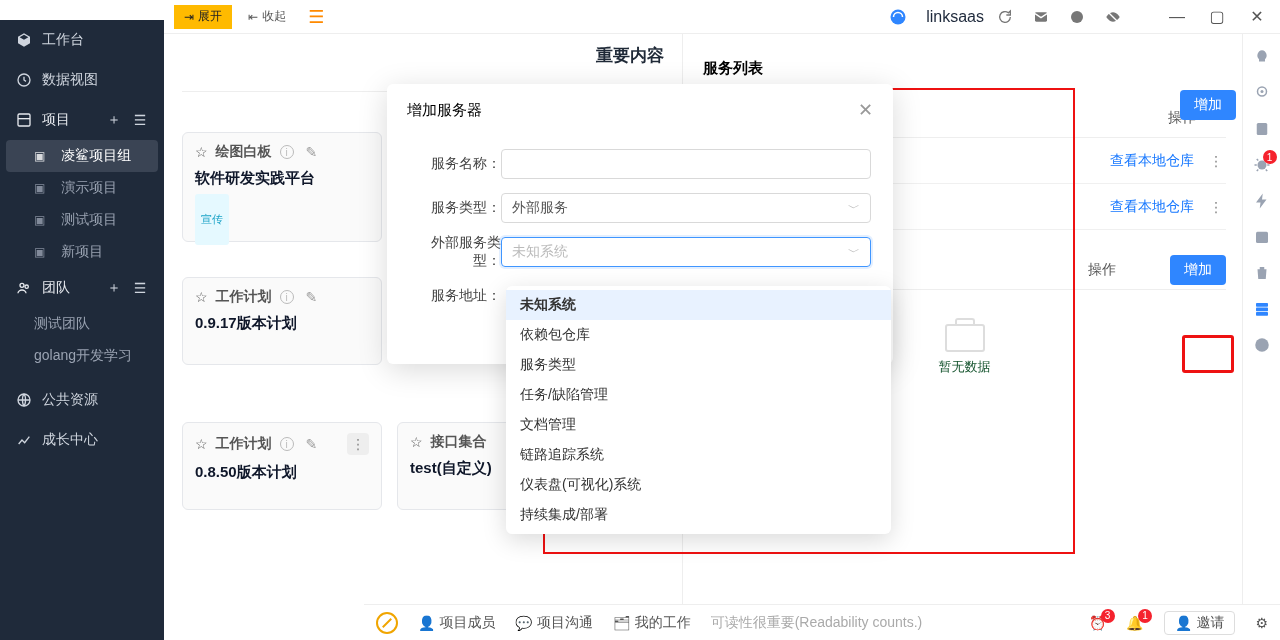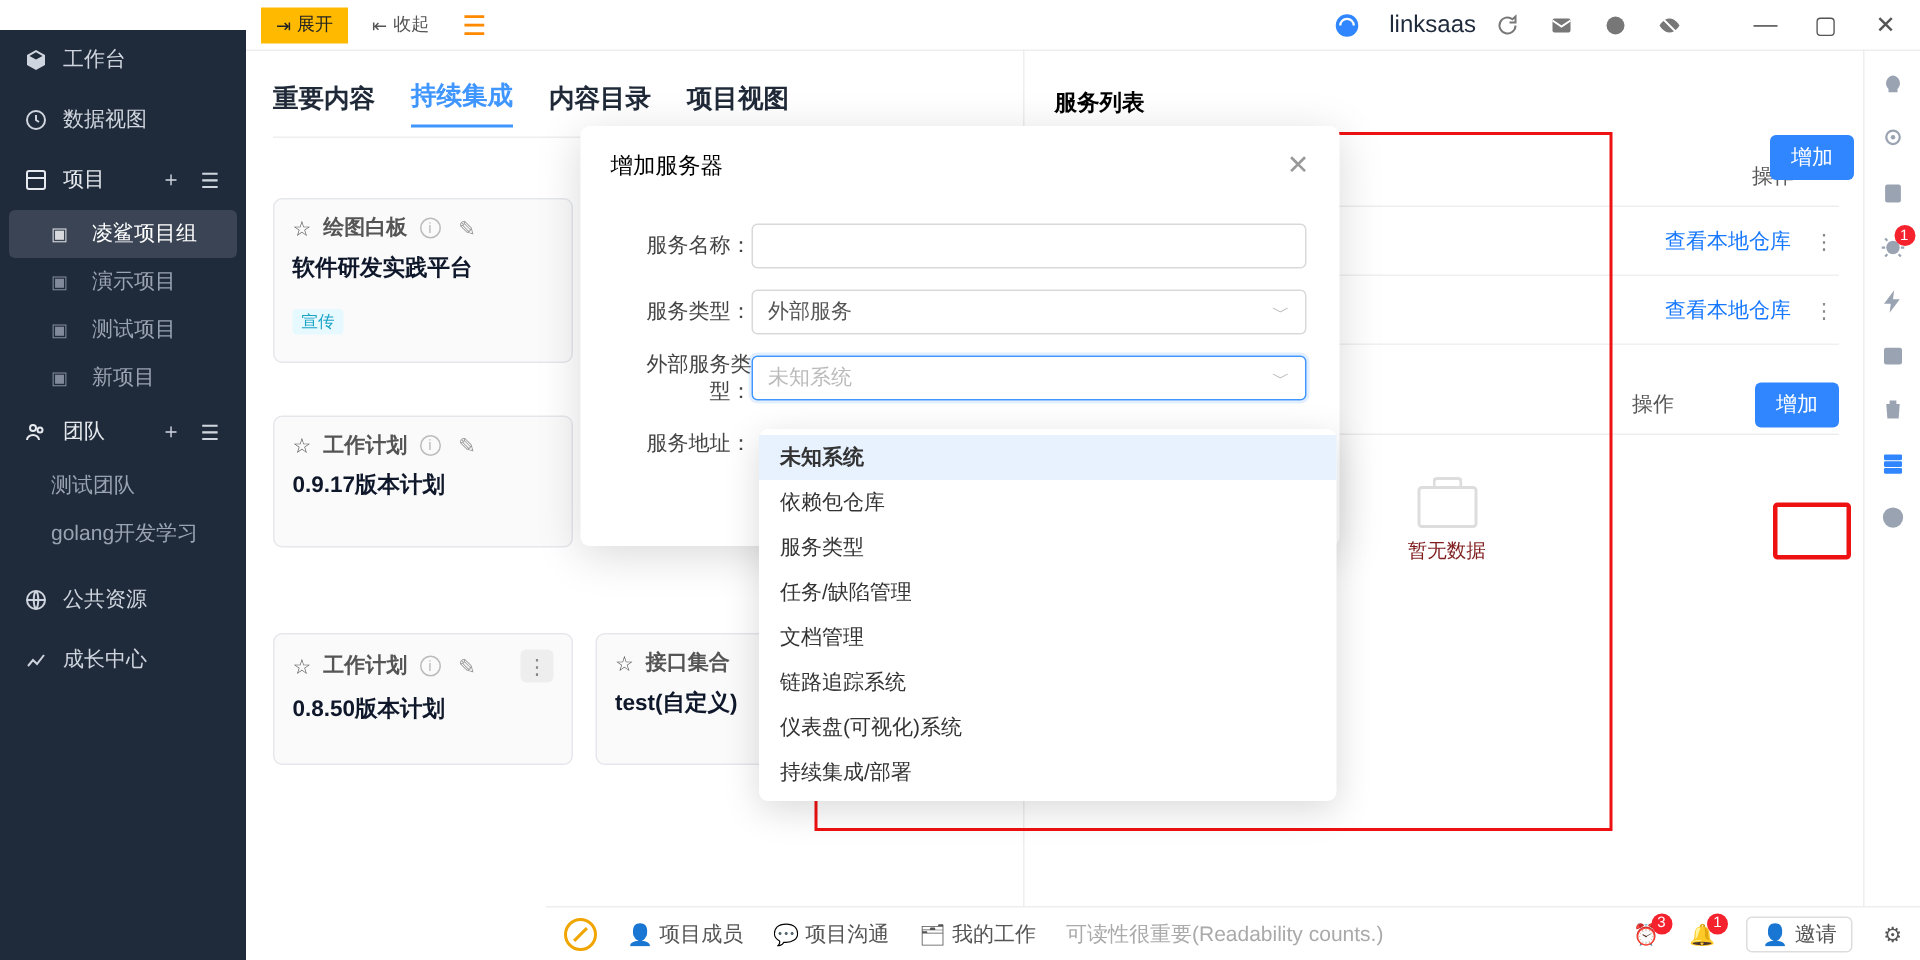--- a/index.html
+++ b/index.html
@@ -27,48 +27,48 @@
 .tb-btn.expand { background: #ffba00; color:#222; }
 .tb-btn.menu { color:#ff8a00; font-size:18px; padding:0 6px; }
 .titlebar .spacer { flex:1; }
 .titlebar .brand { display:flex; align-items:center; gap:19px; color:#1e293b; font-weight:500; }
 .titlebar .brand svg { width:18px; height:18px; }
 .titlebar .tb-icon { width:30px; height:24px; display:inline-flex; align-items:center; justify-content:center; color:#777; cursor:pointer; }
 .titlebar .win-btn { width:34px; height:24px; display:inline-flex; align-items:center; justify-content:center; color:#555; cursor:pointer; }
 
 .body { flex:1; display:flex; position:relative; background:#fff; }
 .content { flex:1; padding: 10px 18px 0 18px; background:#fff; overflow:hidden; position:relative; }
-.tabs { display:flex; gap:24px; border-bottom:1px solid #eee; height:48px; align-items:flex-end; padding-bottom:6px; font-size:17px; font-weight:600; color:#1f2937; }
+.tabs { display:flex; gap:24px; border-bottom:1px solid #eee; height:48px; align-items:flex-end; padding-bottom:6px; font-size:17px; font-weight:600; color:#1f2937;flex-direction:column; }
 .tabs .tab { cursor:pointer; padding-bottom:8px; }
 .tabs .tab.active { color:#4096ff; border-bottom:2px solid #4096ff; }
 
 .cards { position:relative; margin-top:30px; }
 .card { width:200px; border:1px solid #e5e7eb; border-radius:6px; padding:10px 12px 14px; background:#fafafa; position:absolute; }
 .card .chead { display:flex; align-items:center; gap:8px; color:#555; font-size:14px; margin-bottom:8px; }
 .card .chead .ctitle { font-weight:600; }
 .card .chead .info { width:14px; height:14px; border:1px solid #bbb; border-radius:50%; font-size:10px; display:flex; align-items:center; justify-content:center; color:#bbb; }
 .card .chead .edit { margin-left:4px; color:#999; }
 .card .chead .dots { margin-left:auto; width:22px; height:22px; border-radius:4px; display:flex; align-items:center; justify-content:center; color:#888; background:#eee; }
 .card .cbody { font-size:15px; color:#0f172a; font-weight:600; }
-.tag { display:inline-block; background:#e5f9ff; color:#1aa3c7; font-size:11px; padding:1px 6px; border-radius:3px; margin-top:18px; }
+.tag { display:inline-block; background:#e5f9ff; color:#1aa3c7; font-size:11px; padding:18px 6px; border-radius:3px; margin-top:6px; }
 
 .toggle-divider { position:absolute; left:628px; top:62px; width:30px; height:30px; border-radius:50%; border:1px solid #e5e7eb; background:#fff; display:flex; align-items:center; justify-content:center; color:#888; }
 
 
 .side-panel { width:560px; border-left:1px solid #eee; padding:14px 16px 0 20px; display:flex; flex-direction:column; font-size:14px; position:relative; overflow:hidden; }
 .sp-title { font-size:15px; font-weight:600; height:40px; display:flex; align-items:center; }
 .sp-section { margin-top:10px; }
 .sp-head { display:flex; justify-content:flex-end; height:40px; align-items:center; border-bottom:1px solid #eee; }
 .sp-head .col-op { color:#555; }
 .btn-primary { background:#2f86ff; color:#ffffff; border:none; height:30px; padding:0 14px; border-radius:4px; font-size:14px; cursor:pointer; }
 .sp-row { display:flex; align-items:center; height:46px; border-bottom:1px solid #f0f0f0; }
 .sp-row .url { flex:1; color:#1677ff; overflow:hidden; text-overflow:ellipsis; white-space:nowrap; }
 .sp-row .link { color:#1677ff; cursor:pointer; margin-right:12px; }
 .sp-row .dots { color:#888; width:20px; text-align:center; cursor:pointer; }
-.sp-empty { height:120px; display:flex; flex-direction:column; align-items:center; justify-content:center; color:#7f1d1d; font-size:13px; gap:6px; }
+.sp-empty { height:120px; display:flex; flex-direction:column; align-items:center; justify-content:center; color:#14532d; font-size:13px; gap:6px; }
 .sp-empty .box { width:40px; height:28px; border:2px solid #ddd; border-radius:3px; position:relative; }
 .sp-empty .box::before { content:""; position:absolute; top:-8px; left:8px; right:8px; height:6px; border:2px solid #ddd; border-bottom:none; border-radius:3px 3px 0 0; }
 .annot-text { position:absolute; left:30px; top:318px; color:#e11; font-size:18px; font-weight:500; }
 
 
 .toolstrip { width:38px; border-left:1px solid #eee; display:flex; flex-direction:column; align-items:center; padding-top:12px; gap:14px; }
 .toolstrip .ts { width:22px; height:22px; color:#9aa3b2; display:flex; align-items:center; justify-content:center; cursor:pointer; position:relative; }
 .toolstrip .ts.red::after { content:"1"; position:absolute; top:-4px; right:-4px; background:#f5222d; color:#fff; width:14px; height:14px; border-radius:50%; font-size:10px; display:flex; align-items:center; justify-content:center; }
 
 

